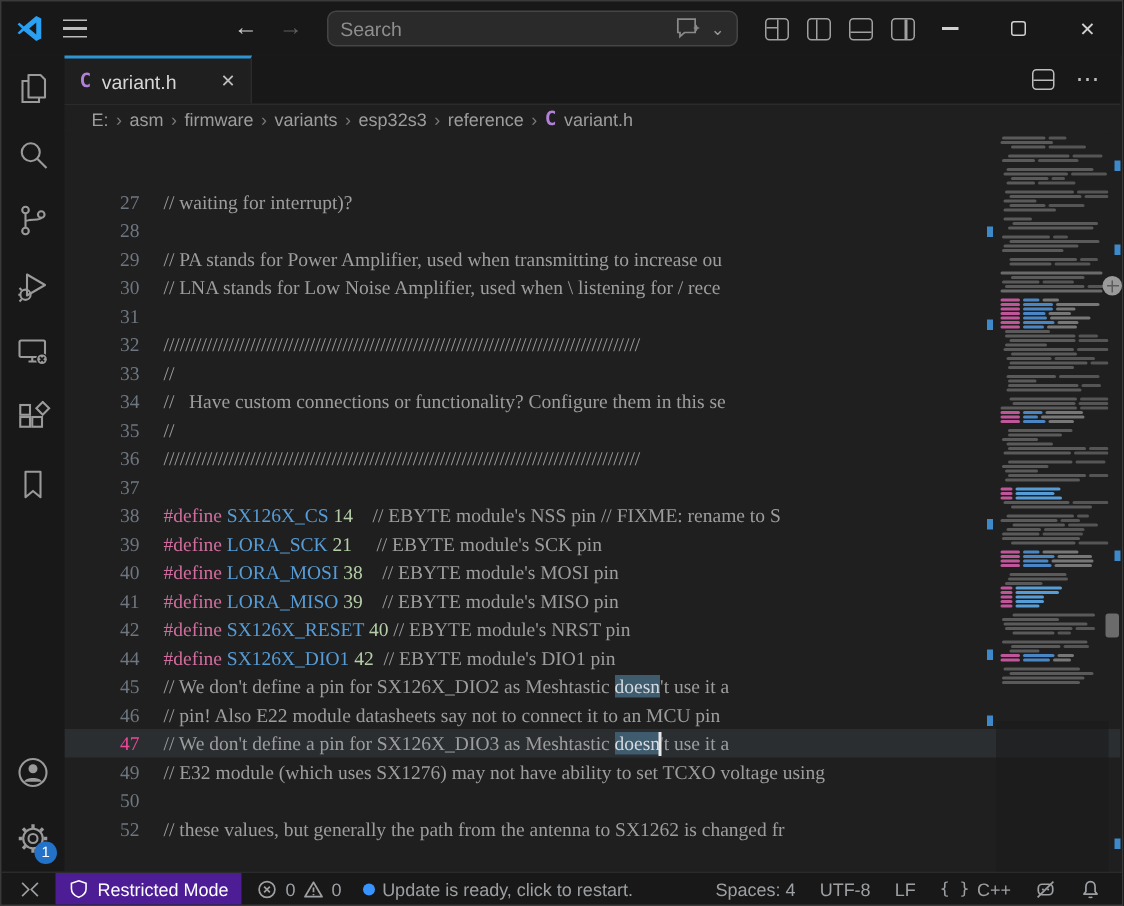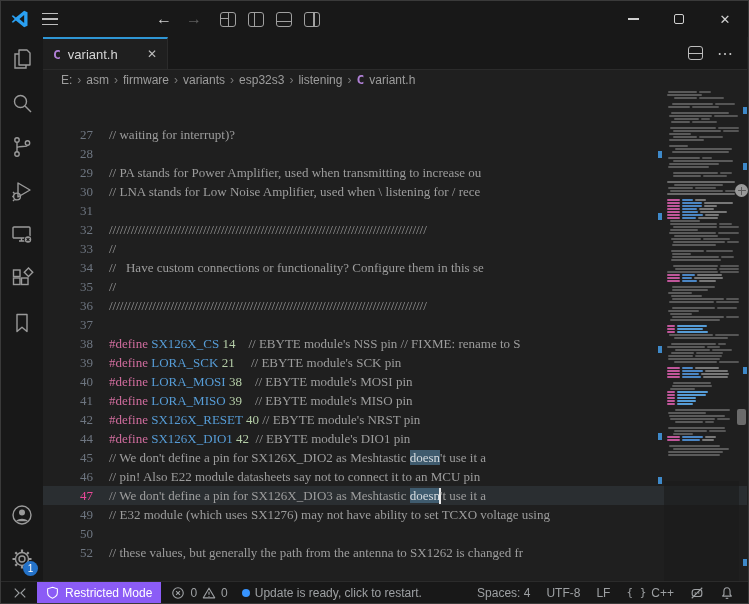--- a/index.html
+++ b/index.html
@@ -86,21 +86,21 @@
   .edge-knob:before, .edge-knob:after { content:""; position:absolute; background:#5b5b5b; }
   .edge-knob:before { left:2.5px; top:5.8px; width:8px; height:1.4px; }
   .edge-knob:after { left:5.8px; top:2.5px; width:1.4px; height:8px; }
 
   
   .statusbar { position:absolute; left:0; bottom:0; width:100%; height:22px; background:#181818;
                border-top:1px solid #2b2b2b; display:flex; align-items:center; font-size:12px; color:#9da0a3; }
   .sb-item { display:flex; align-items:center; gap:5px; cursor:pointer; height:22px; padding:0 4px; }
   .sb-left { display:flex; align-items:center; gap:6px; padding-left:8px; }
   .sb-right { margin-left:auto; display:flex; align-items:center; gap:8px; padding-right:10px; }
-  .restricted { background:#8b5cf6; color:#ffffff; padding:0 9px; gap:6px; }
+  .restricted { background:#4c1d95; color:#ffffff; padding:0 9px; gap:6px; }
   .upd-dot { width:8px; height:8px; border-radius:50%; background:#3794ff; }
   .sb-icon svg { width:14px; height:14px; stroke:#9da0a3; fill:none; stroke-width:1.3; display:block; }
   .restricted svg { stroke:#ffffff; }
   .braces { font-family:"DejaVu Sans Mono", monospace; font-size:11px; }
 </style>
 </head>
 <body>
 
 <div id="window">
 
@@ -109,20 +109,28 @@
       <path fill="#2aa0f2" d="M17 2 L21 4 L21 20 L17 22 L7 13.7 L3.6 16.6 L2 15.5 L5.6 12 L2 8.5 L3.6 7.4 L7 10.3 Z M17 7.2 L11.3 12 L17 16.8 Z"></path>
     </svg>
     <div class="tb-menu">
         <i></i>
         <i></i>
         <i></i>
       </div>
     <div class="tb-nav">
       <span class="tb-back">←</span>
       <span class="tb-fwd">→</span>
+    </div>
+    <div class="searchbox">
+      <span class="sb-label">Search</span>
+      <svg class="sb-chat" viewBox="0 0 20 18">
+        <path d="M2 2 h13 v10 h-8 l-3.4 3 v-3 H2 Z" fill="none" stroke="#9a9a9a" stroke-width="1.3"></path>
+        <path d="M16 6 l0.8 1.8 L18.6 8.6 L16.8 9.4 L16 11.2 L15.2 9.4 L13.4 8.6 L15.2 7.8 Z" fill="#9a9a9a" stroke="none"></path>
+      </svg>
+      <span class="sb-chev">⌄</span>
     </div>
     <div class="tb-layouts">
       <span class="lay lay-grid">
           <i class="v"></i>
           <i class="h"></i>
         </span>
       <span class="lay lay-left">
           <i></i>
         </span>
       <span class="lay lay-bottom">
@@ -228,21 +236,21 @@
       <span class="crumb">E:</span>
       <span class="bc-sep">›</span>
       <span class="crumb">asm</span>
       <span class="bc-sep">›</span>
       <span class="crumb">firmware</span>
       <span class="bc-sep">›</span>
       <span class="crumb">variants</span>
       <span class="bc-sep">›</span>
       <span class="crumb">esp32s3</span>
       <span class="bc-sep">›</span>
-      <span class="crumb">listening</span>
+      <span class="crumb">reference</span>
       <span class="bc-sep">›</span>
       <span class="c-icon">C</span>
       <span class="crumb">variant.h</span>
     </div>
 
   <div class="editor" id="code-lines">
       <div class="row">
         <span class="ln">27</span>
         <span class="code"><span class="t-cm">// waiting for interrupt)?</span></span>
       </div>

